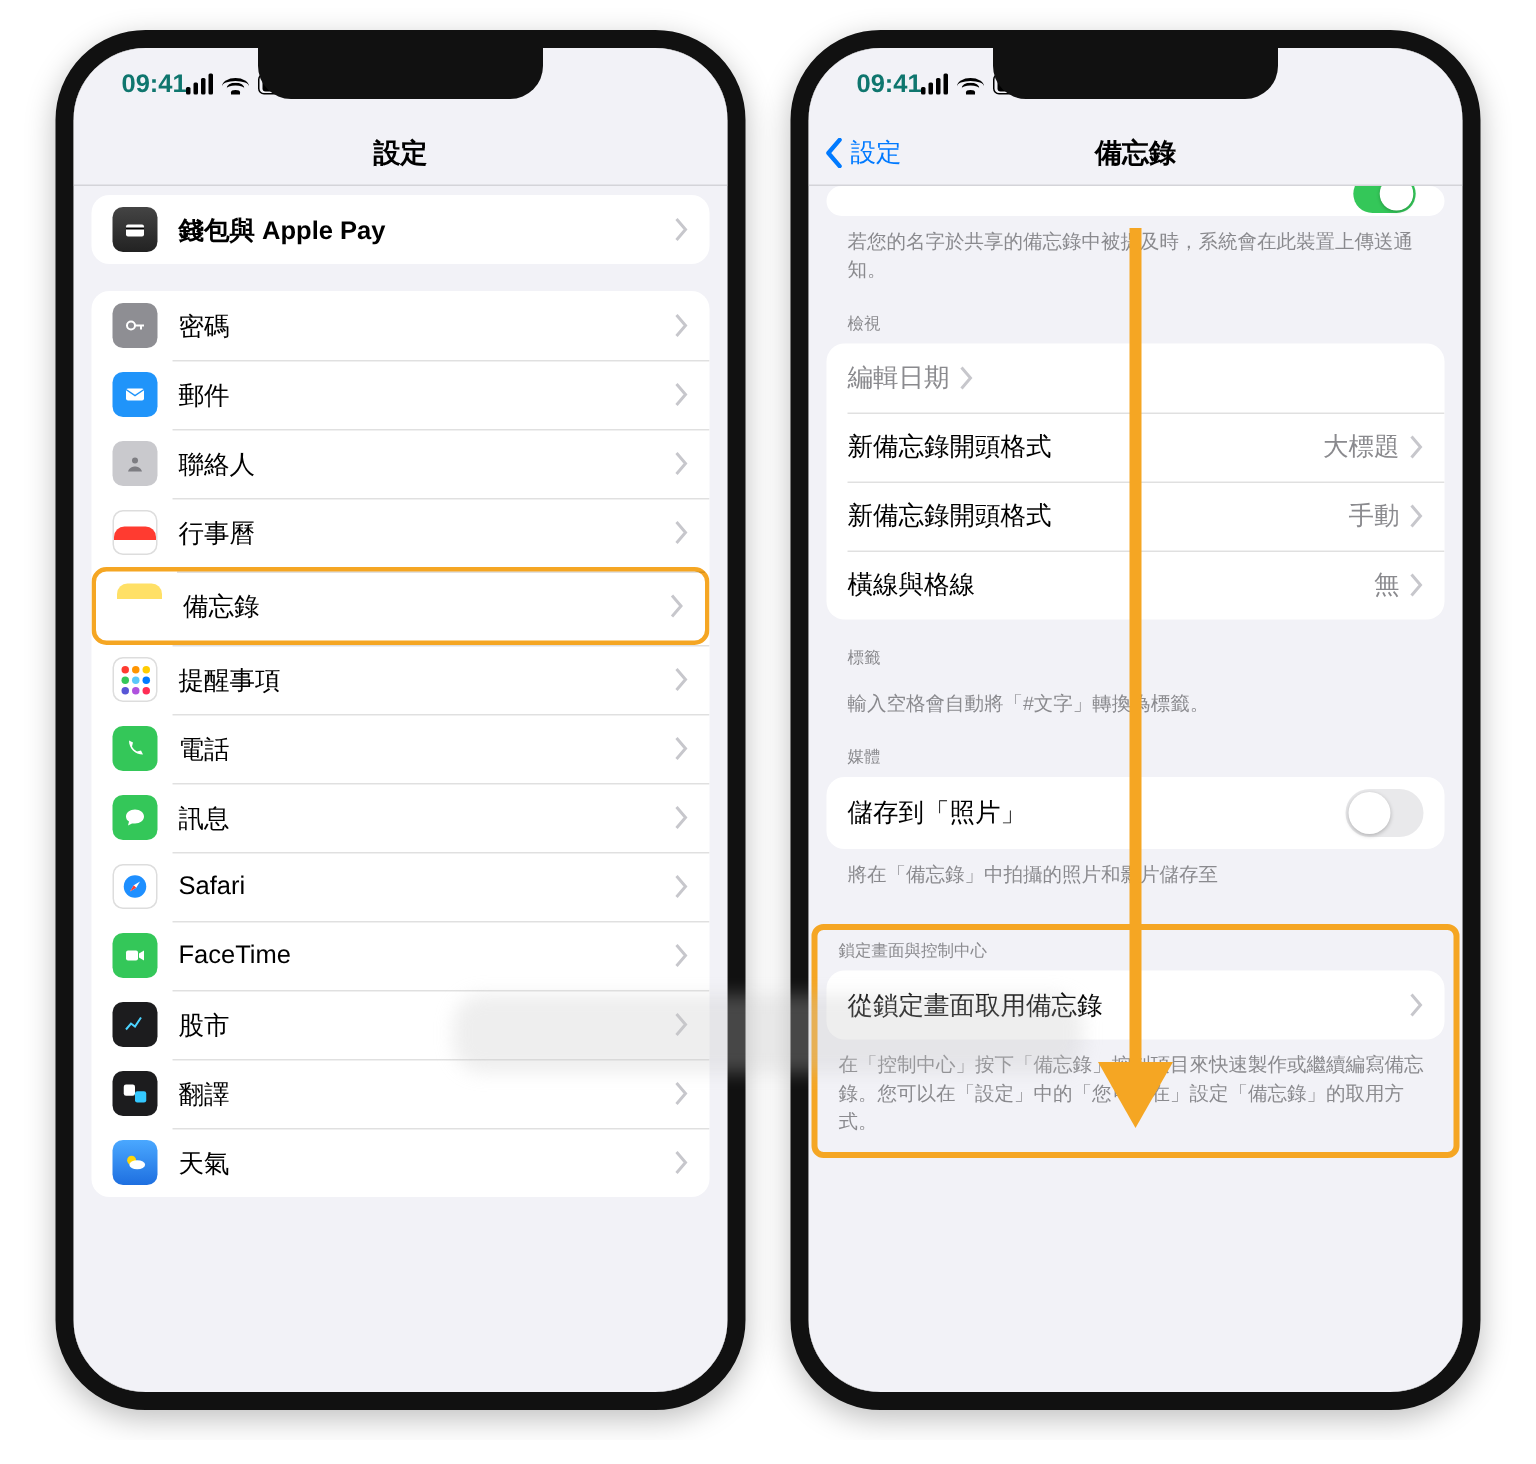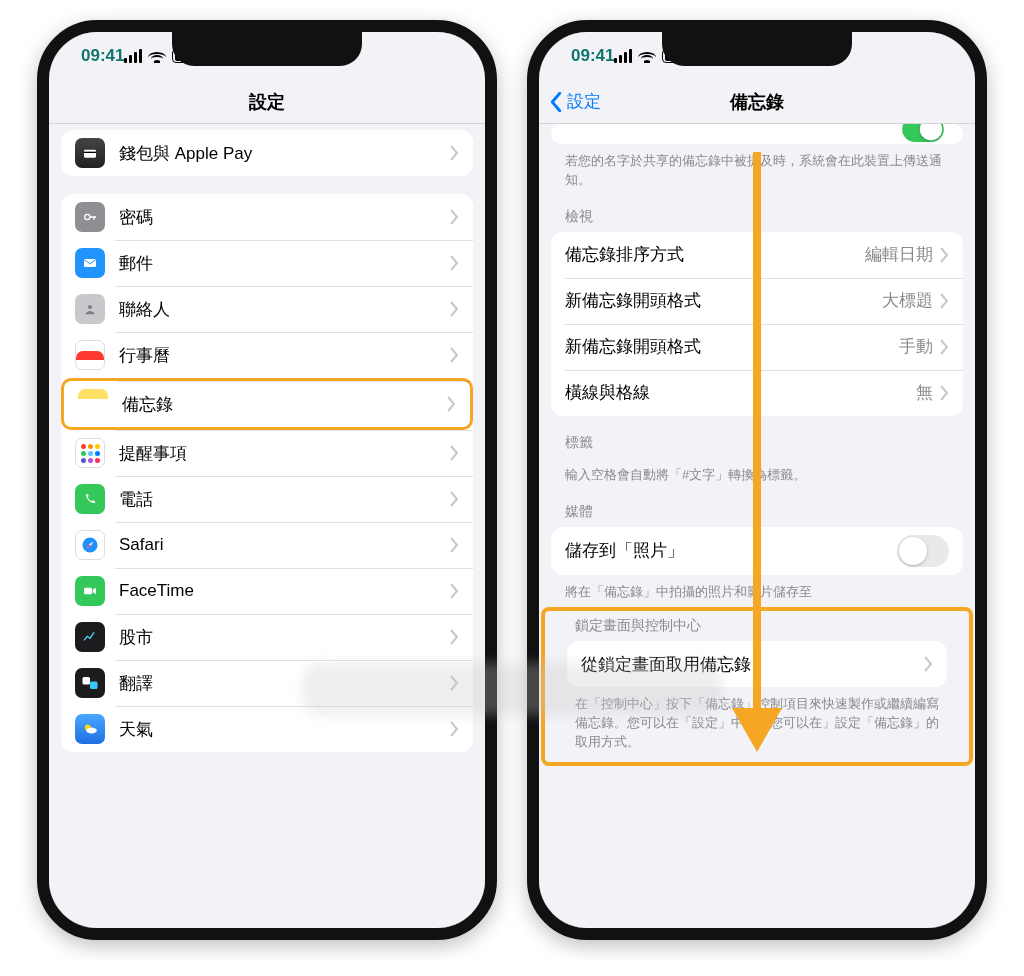--- a/index.html
+++ b/index.html
@@ -91,23 +91,23 @@
   .nav-back {
     position:absolute; left:10px; top:0; bottom:0;
     display:flex; align-items:center; gap:4px;
     color:#007aff; font-size:17px;
   }
   .nav-back svg{width:14px;height:20px}
 
   
   .content { flex:1; overflow-y:auto; }
   .group { margin: 18px 12px 0; }
-  .group-first { margin-top: 6px; }
+  .group-first { margin-top: 6px; font-weight: bold; }
   .header-text {
-    font-size: 14px; color:#8a8a8e; padding: 0 14px 6px;
+    font-size: 11px; color:#8a8a8e; padding: 0 14px 6px;
   }
   .footer-text {
     font-size: 13px; color:#8a8a8e; padding: 8px 14px 0;
     line-height:1.45;
   }
   .card {
     background:#fff; border-radius:12px; overflow:hidden;
   }
   .row {
     min-height: 46px;
@@ -138,21 +138,21 @@
   }
   .toggle.on{background:#34c759}
   .toggle i{position:absolute;top:2px;left:2px;width:28px;height:28px;background:#fff;border-radius:50%;box-shadow:0 1px 3px rgba(0,0,0,.25)}
   .toggle.on i{left:22px}
 
   .highlight {
     border:3px solid #f5a623; border-radius:10px;
   }
   .highlight-block {
     border:4px solid #f5a623; border-radius:8px;
-    margin: 6px 2px 0; padding: 6px 20px 10px;
+    margin: 24px 2px 0; padding: 6px 4px 10px;
   }
 
   
   .big-arrow {
     position:absolute; left:50%; top:120px;
     transform:translateX(-50%);
     width:50px; height:600px; pointer-events:none; z-index:20;
   }
   .big-arrow .shaft{
     position:absolute; left:50%; top:0; bottom:44px;
@@ -331,20 +331,33 @@
                 </svg>
             </span>
             <span class="label">電話</span>
             <span class="chev">
                 <svg viewBox="0 0 10 16">
                   <path d="M2 1l6 7-6 7" fill="none" stroke="#c7c7cc" stroke-width="2"></path>
                 </svg>
               </span>
           </div>
           <div class="row">
+            <span class="icon ic-msg">
+              <svg viewBox="0 0 24 24" width="16" height="16">
+                  <path d="M12 4C7 4 3 7 3 11c0 2 1 4 3 5l-1 4 4-2c1 0 2 0 3 0 5 0 9-3 9-7s-4-7-9-7z" fill="#fff"></path>
+                </svg>
+            </span>
+            <span class="label">訊息</span>
+            <span class="chev">
+                <svg viewBox="0 0 10 16">
+                  <path d="M2 1l6 7-6 7" fill="none" stroke="#c7c7cc" stroke-width="2"></path>
+                </svg>
+              </span>
+          </div>
+          <div class="row">
             <span class="icon ic-safari">
               <svg viewBox="0 0 24 24" width="20" height="20">
                   <circle cx="12" cy="12" r="9" fill="#1e8fff"></circle>
                   <path d="M16 8l-3 5-5 3 3-5z" fill="#fff"></path>
                   <path d="M13 13l-5 3 3-5z" fill="#ff3b30"></path>
                 </svg>
             </span>
             <span class="label">Safari</span>
             <span class="chev">
                 <svg viewBox="0 0 10 16">
@@ -456,21 +469,20 @@
               <i></i>
             </span>
         </div>
       </div>
       <div class="footer-text" style="margin:0 12px">若您的名字於共享的備忘錄中被提及時，系統會在此裝置上傳送通知。</div>
 
       <div class="group">
         <div class="header-text">檢視</div>
         <div class="card">
           <div class="row no-icon">
-            <span class="label">備忘錄排序方式</span>
             <span class="value">編輯日期</span>
             <span class="chev">
                 <svg viewBox="0 0 10 16">
                   <path d="M2 1l6 7-6 7" fill="none" stroke="#c7c7cc" stroke-width="2"></path>
                 </svg>
               </span>
           </div>
           <div class="row no-icon">
             <span class="label">新備忘錄開頭格式</span>
             <span class="value">大標題</span>

